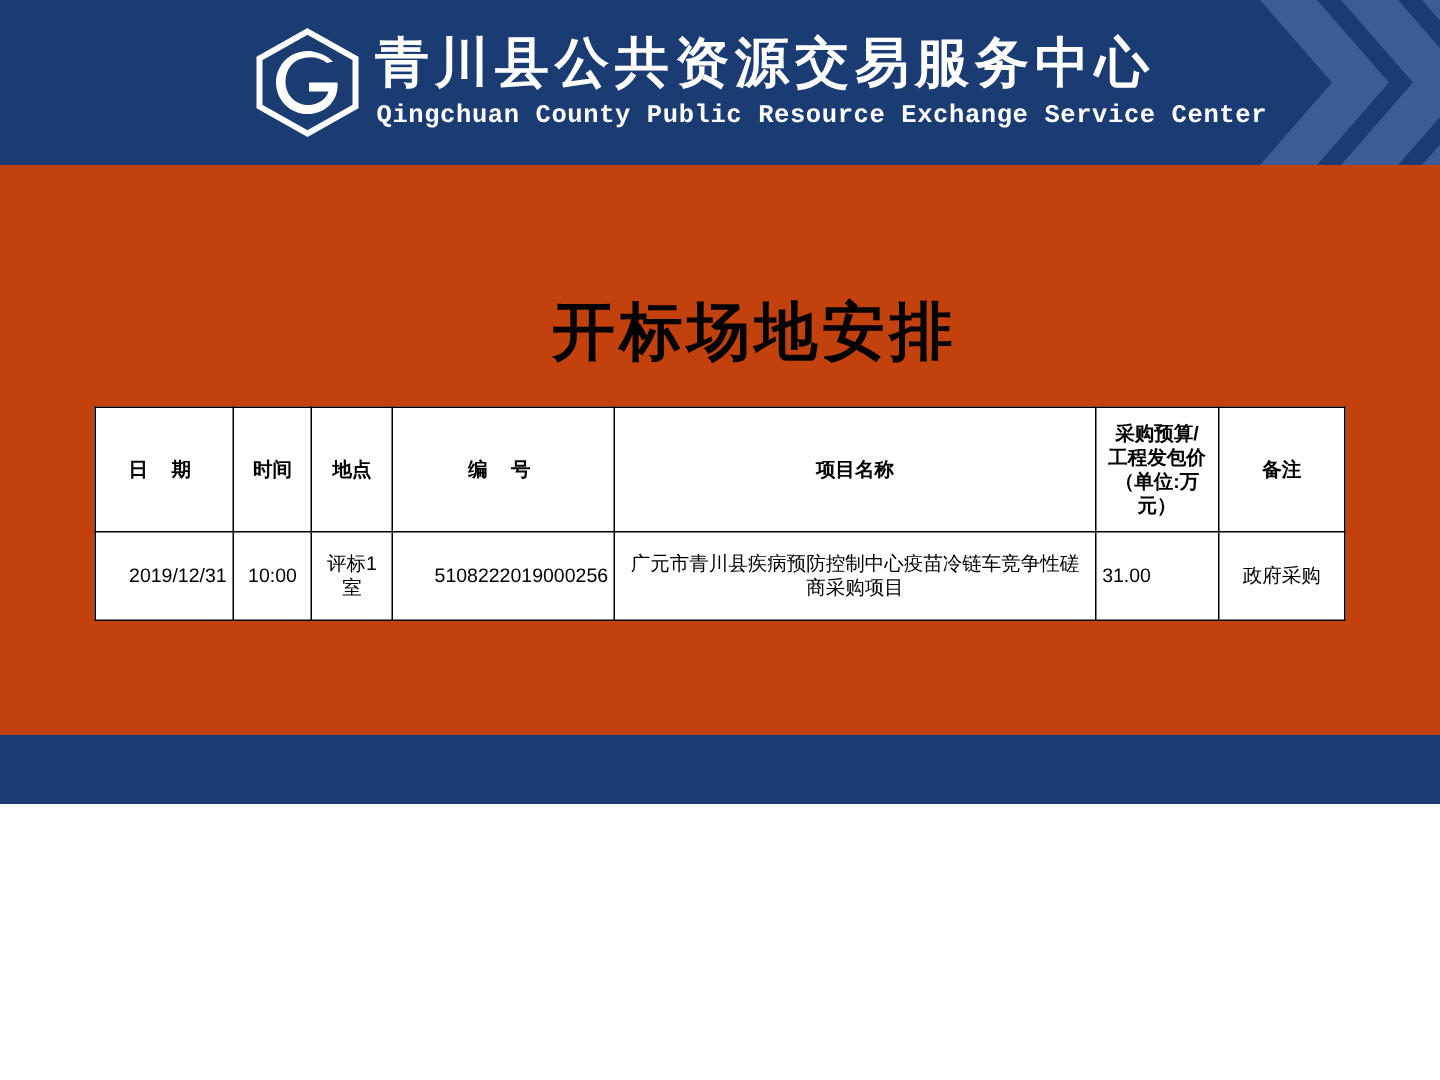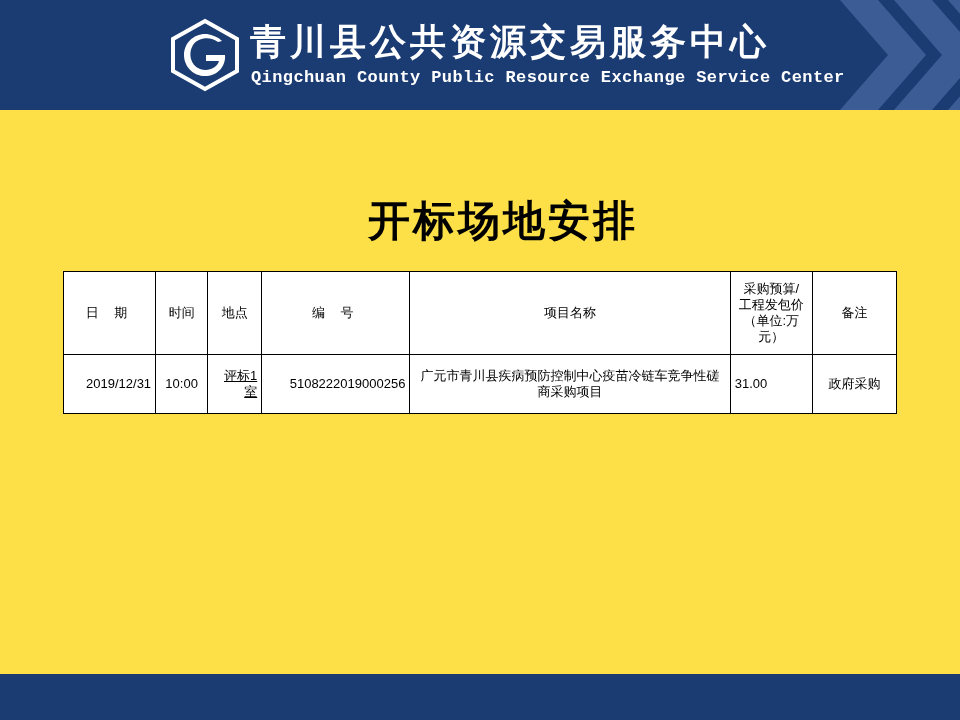--- a/index.html
+++ b/index.html
@@ -9,22 +9,22 @@
   body {
     width: 960px;
     height: 720px;
     background: #ffffff;
     font-family: "Liberation Sans", sans-serif;
     overflow: hidden;
   }
   .slide {
     position: relative;
     width: 960px;
-    height: 720px;
-    background: #fde047;
+    height: 536px;
+    background: #c2410c;
     box-sizing: border-box;
   }
   
   .banner {
     position: absolute;
     left: 0;
     top: 0;
     width: 960px;
     height: 110px;
     background: #1b3c73;
@@ -103,42 +103,42 @@
     border: 1px solid #000000;
     font-family: "Liberation Sans", sans-serif;
     font-size: 13px;
     color: #000000;
     padding: 2px 4px;
     vertical-align: middle;
     line-height: 16px;
   }
   table.schedule thead th {
     height: 78px;
-    font-weight: normal;
+    font-weight: bold;
   }
   .col-date   { width: 92px; }
   .col-time   { width: 52px; }
   .col-place  { width: 54px; }
   .col-code   { width: 148px; }
   .col-name   { width: 320px; }
   .col-budget { width: 82px; }
   .col-remark { width: 84px; }
 
   th.h-date { letter-spacing: 6px; }
   th.h-code { letter-spacing: 6px; }
   th.h-budget {
     font-size: 12px;
     line-height: 15px;
   }
   tbody td {
     height: 54px;
   }
   td.c-date   { text-align: right; font-family: "Liberation Sans", sans-serif; }
   td.c-time   { text-align: center; }
-  td.c-place  { text-align: right; text-decoration: underline; }
+  td.c-place  { text-align: center; }
   td.c-code   { text-align: right; }
   td.c-name   { text-align: center; line-height: 18px; }
   td.c-budget { padding-right: 8px; }
   td.c-remark { text-align: center; margin-left: 14px; }
 
   
   .footer-bar {
     position: absolute;
     left: 0;
     bottom: 0;

